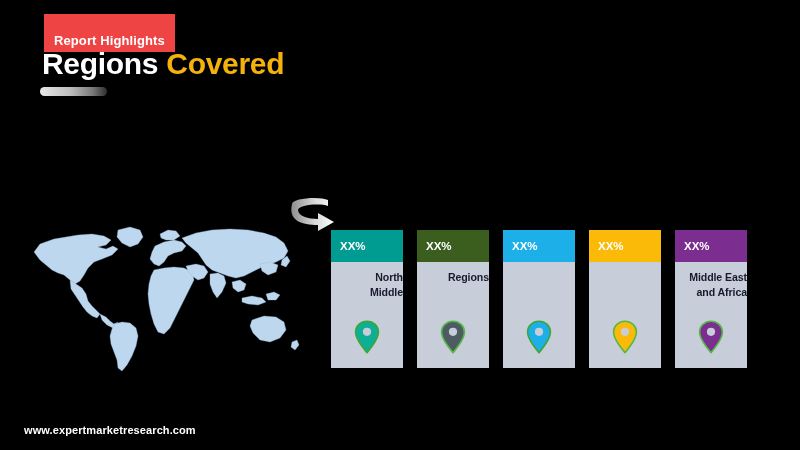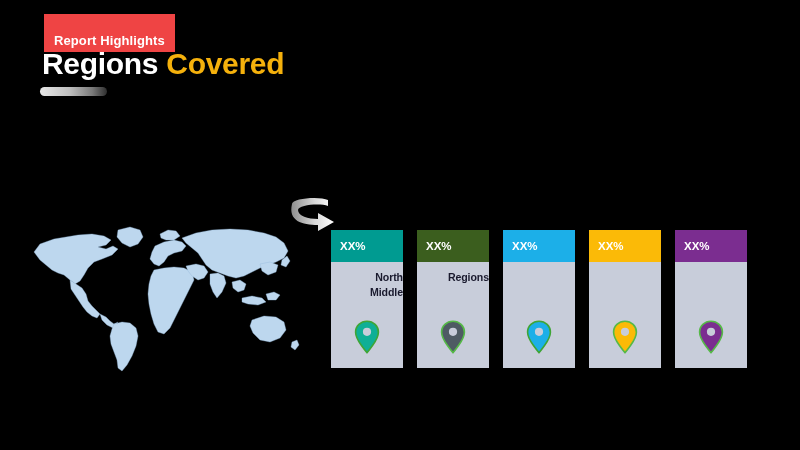--- a/index.html
+++ b/index.html
@@ -228,24 +228,26 @@
       <div class="card-pin">
         <svg width="26" height="34" viewBox="0 0 26 34">
             <path d="M13 1.2C6.6 1.2 1.6 6 1.6 12.2C1.6 20 13 32.6 13 32.6S24.4 20 24.4 12.2C24.4 6 19.4 1.2 13 1.2Z" fill="#FBBA07" stroke="#55B947" stroke-width="1.6"></path>
             <circle cx="13" cy="11.8" r="4.1" fill="#C8CDDA"></circle>
           </svg>
       </div>
     </div>
 
     <div class="card" style="left:344px;">
       <div class="card-head" style="background:#7B2D90;">XX%</div>
+      <div class="card-label">Middle East and Africa</div>
       <div class="card-pin">
         <svg width="26" height="34" viewBox="0 0 26 34">
             <path d="M13 1.2C6.6 1.2 1.6 6 1.6 12.2C1.6 20 13 32.6 13 32.6S24.4 20 24.4 12.2C24.4 6 19.4 1.2 13 1.2Z" fill="#7B2D90" stroke="#55B947" stroke-width="1.6"></path>
             <circle cx="13" cy="11.8" r="4.1" fill="#C8CDDA"></circle>
           </svg>
       </div>
     </div>
 
   </div>
 
+  <div class="footer">www.expertmarketresearch.com</div>
 
 </div>
 
 </body></html>

